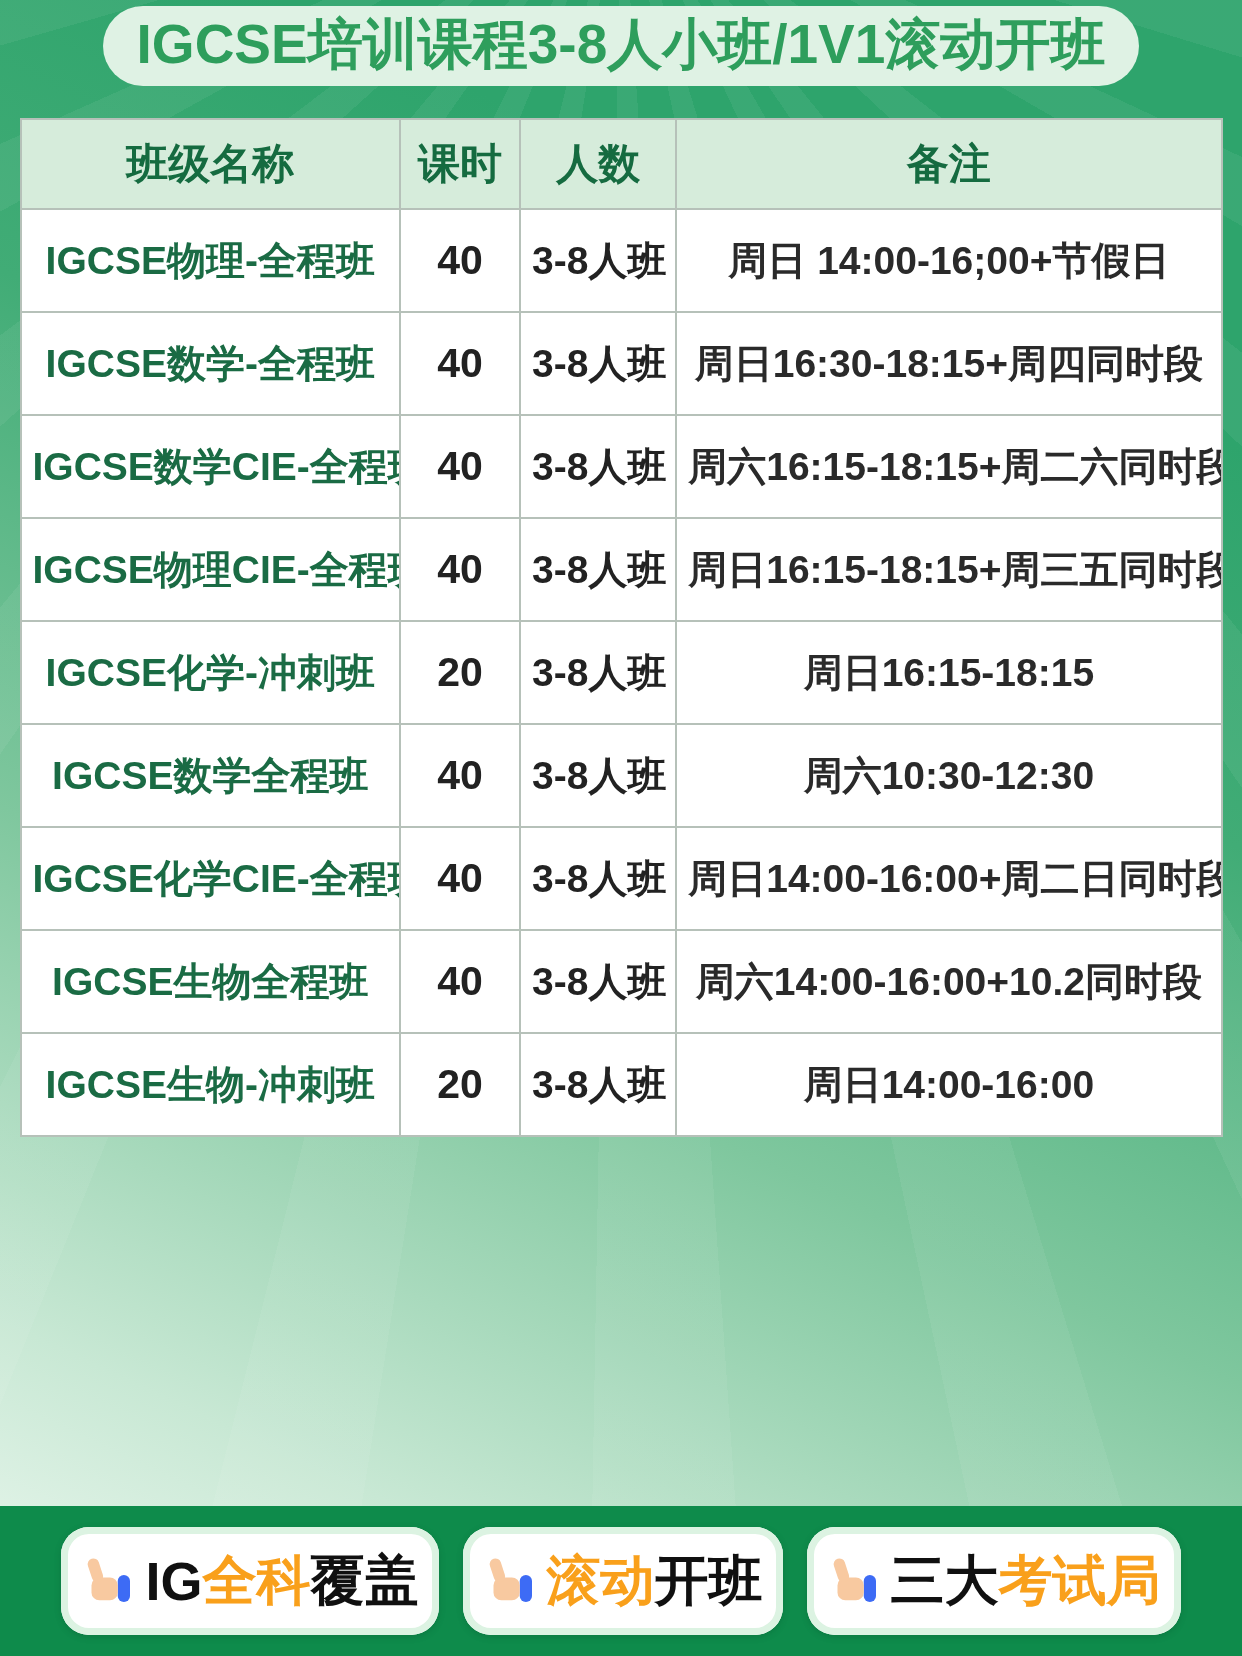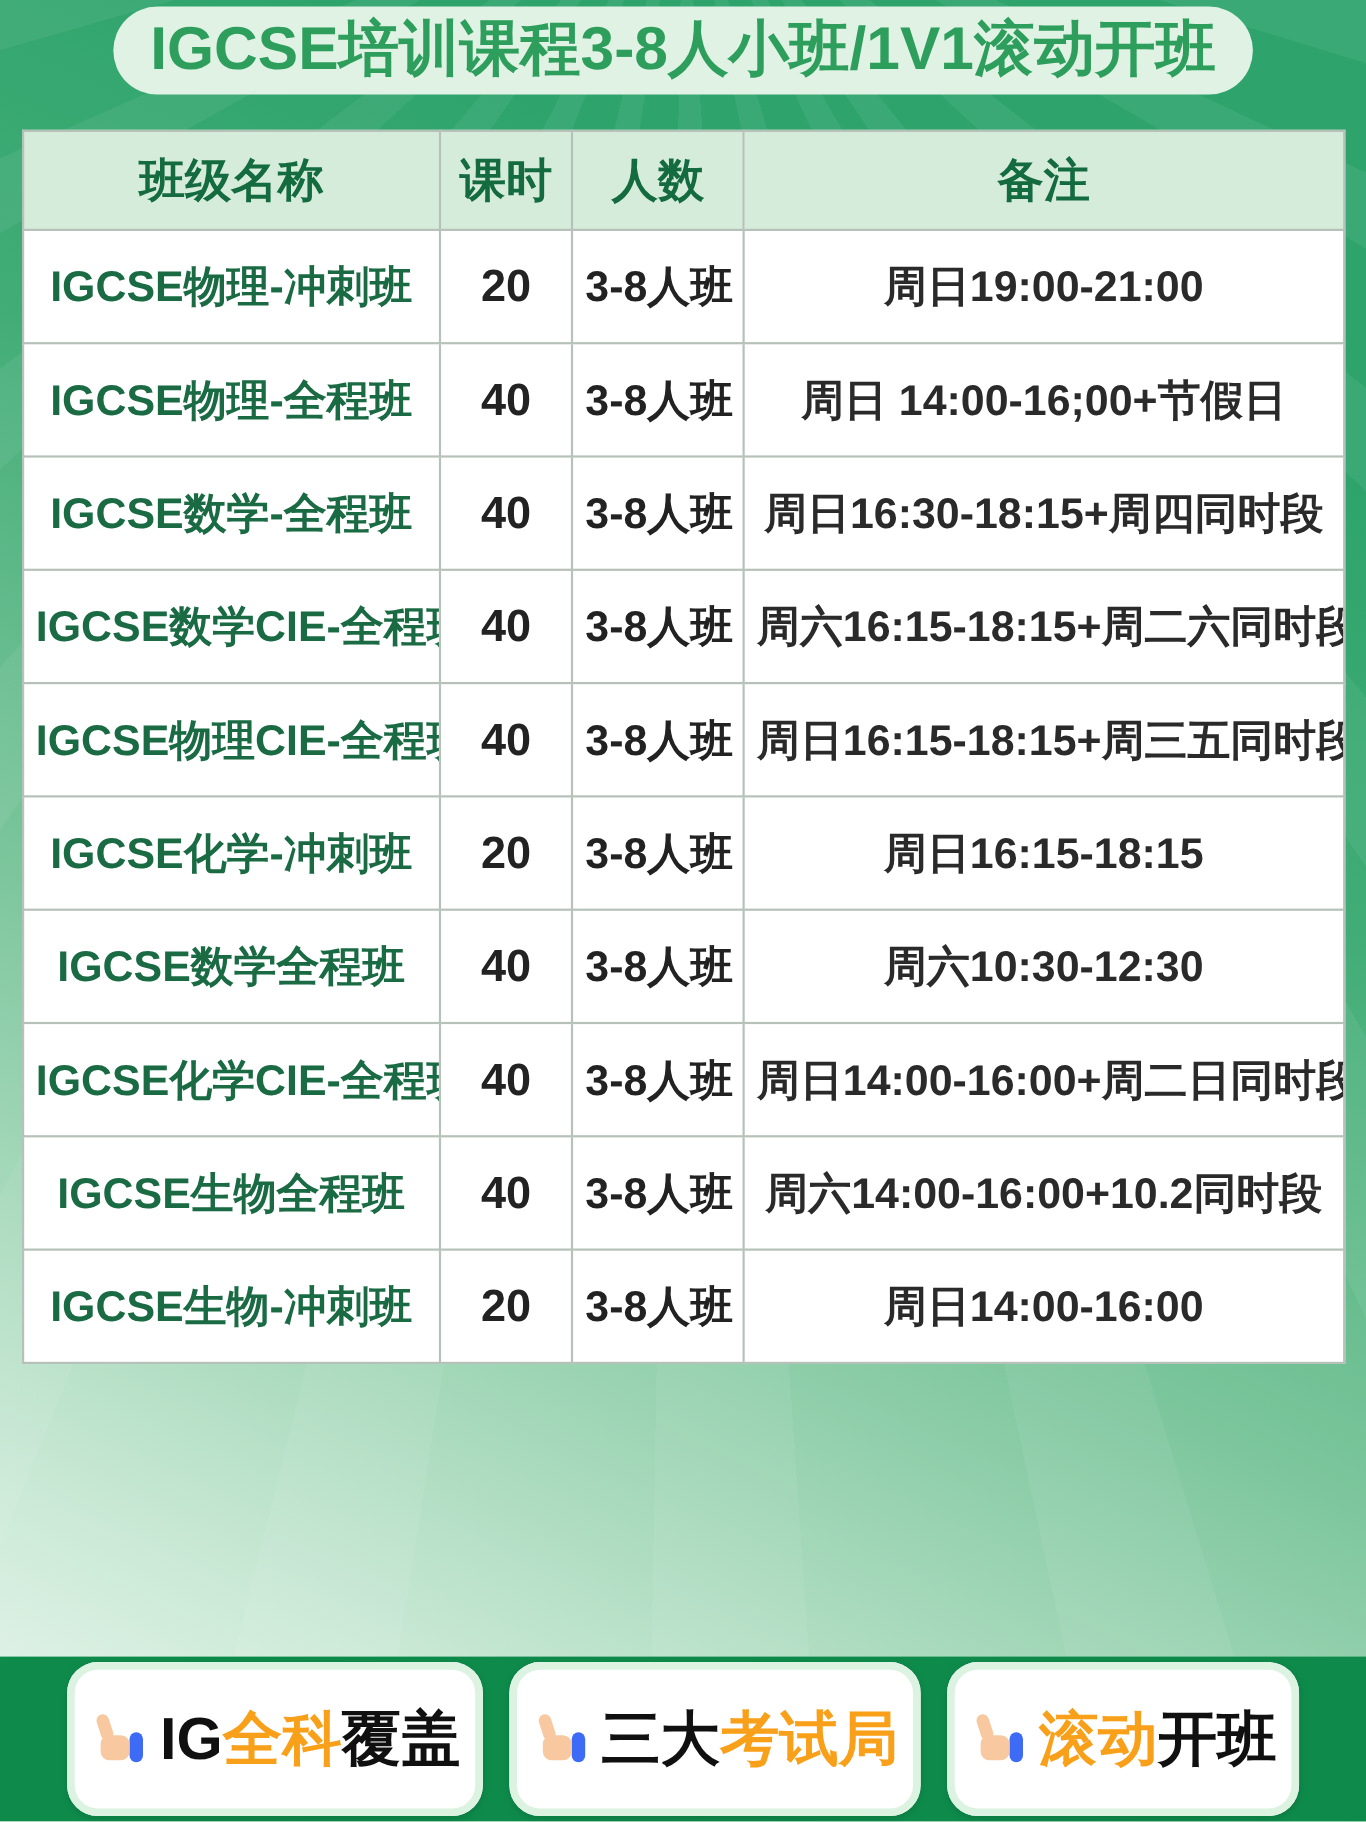--- a/index.html
+++ b/index.html
@@ -84,21 +84,21 @@
     left: 0; right: 0; bottom: 0;
     height: 150px;
     background: #0E8B4B;
     display: flex;
     align-items: center;
     justify-content: center;
     gap: 24px;
   }
   .badge {
     background: #ffffff;
-    height: 140px;
+    height: 108px;
     border-radius: 28px;
     display: flex;
     align-items: center;
     justify-content: flex-end;
     padding: 0 20px;
     box-shadow: inset 0 0 0 7px #DCF3E2, 0 2px 6px rgba(7,70,38,0.25);
     font-weight: 900;
     font-size: 54px;
     letter-spacing: 0;
     white-space: nowrap;
@@ -127,26 +127,20 @@
     </colgroup>
     <thead>
       <tr>
         <th>班级名称</th>
         <th>课时</th>
         <th>人数</th>
         <th>备注</th>
       </tr>
     </thead>
     <tbody>
-      <tr>
-        <td class="c-name">IGCSE物理-冲刺班</td>
-        <td class="c-hours">20</td>
-        <td class="c-size">3-8人班</td>
-        <td class="c-note">周日19:00-21:00</td>
-      </tr>
       <tr>
         <td class="c-name">IGCSE物理-全程班</td>
         <td class="c-hours">40</td>
         <td class="c-size">3-8人班</td>
         <td class="c-note">周日 14:00-16;00+节假日</td>
       </tr>
       <tr>
         <td class="c-name">IGCSE数学-全程班</td>
         <td class="c-hours">40</td>
         <td class="c-size">3-8人班</td>
@@ -212,29 +206,29 @@
     </div>
 
     <div class="badge">
       <span class="thumb">
         <svg viewBox="0 0 64 64" width="56" height="56" aria-hidden="true">
           <rect x="42" y="25" width="14" height="31" rx="7" fill="#3D6BF5"></rect>
           <rect x="12" y="28" width="30" height="26" rx="9" fill="#F8C9A0"></rect>
           <rect x="10" y="6" width="13" height="28" rx="6.5" transform="rotate(-18 16 20)" fill="#F8C9A0"></rect>
         </svg>
       </span>
-      <span class="part black">三大</span>
-      <span class="part orange">考试局</span>
+      <span class="part orange">滚动</span>
+      <span class="part black">开班</span>
     </div>
 
     <div class="badge">
       <span class="thumb">
         <svg viewBox="0 0 64 64" width="56" height="56" aria-hidden="true">
           <rect x="42" y="25" width="14" height="31" rx="7" fill="#3D6BF5"></rect>
           <rect x="12" y="28" width="30" height="26" rx="9" fill="#F8C9A0"></rect>
           <rect x="10" y="6" width="13" height="28" rx="6.5" transform="rotate(-18 16 20)" fill="#F8C9A0"></rect>
         </svg>
       </span>
-      <span class="part orange">滚动</span>
-      <span class="part black">开班</span>
+      <span class="part black">三大</span>
+      <span class="part orange">考试局</span>
     </div>
   </footer>
 </div>
 
 </body></html>

